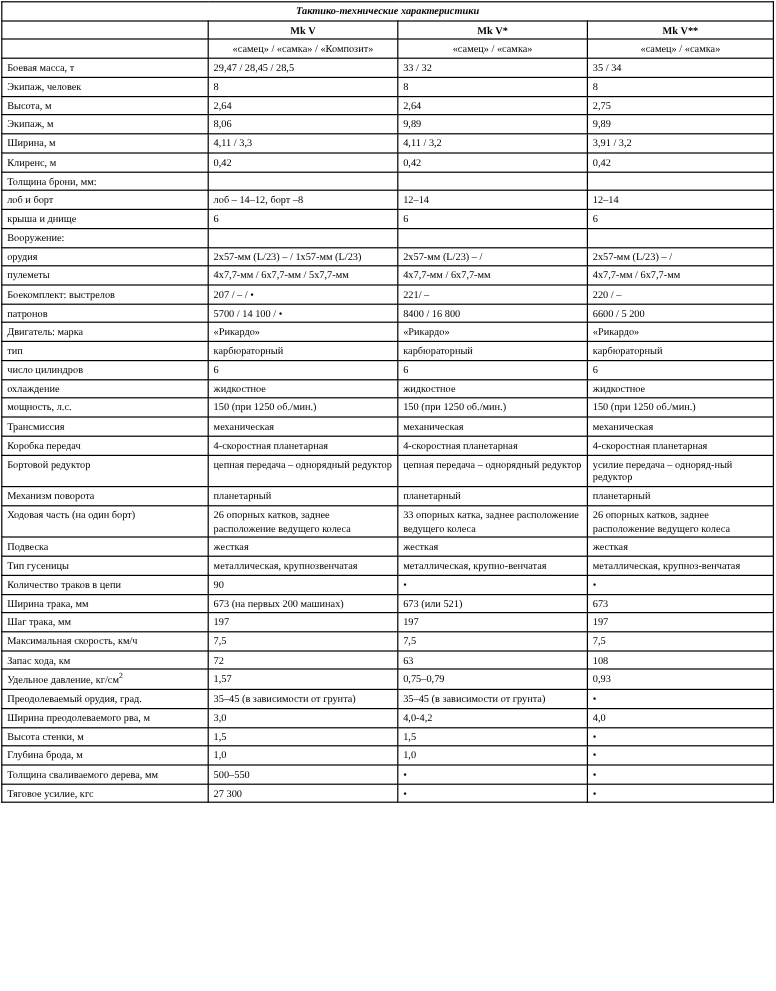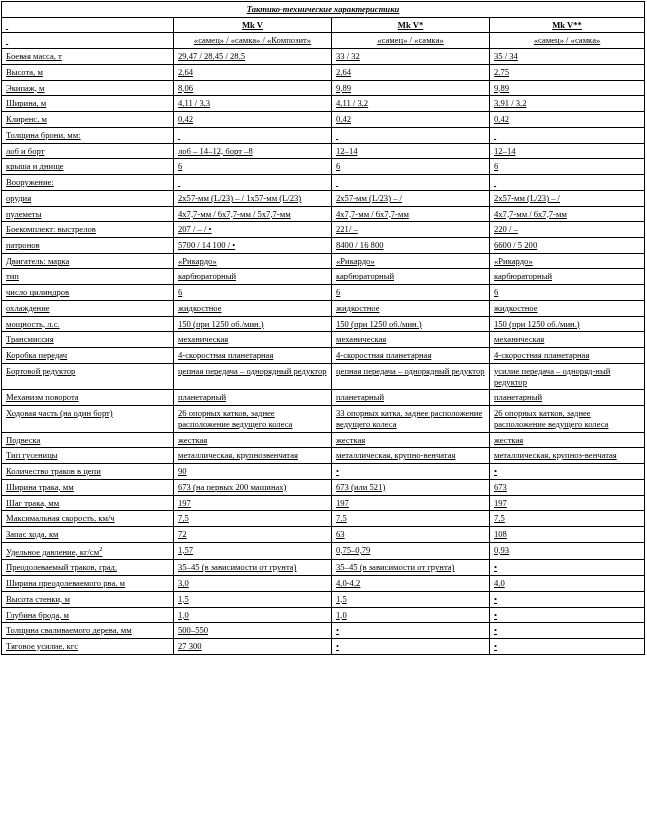--- a/index.html
+++ b/index.html
@@ -17,21 +17,20 @@
     box-sizing: border-box;
     position: relative;
     background: #fff;
     overflow: hidden;
   }
   table.spec {
     border-collapse: collapse;
     width: 516px;
     margin: 1px 1px 0 1px;
     table-layout: fixed;
-    text-decoration: underline;
   }
   table.spec td, table.spec th {
     border: 1px solid #000;
     vertical-align: top;
     padding: 2px 4px 2px 4px;
     font-size: 8.6px;
     line-height: 1.25;
     font-family: "Liberation Serif", serif;
   }
   .title-cell {
@@ -90,20 +89,26 @@
         <td class="sub">«самец» / «самка»</td>
       </tr>
 
       <tr>
         <td class="lbl">Боевая масса, т</td>
         <td>29,47 / 28,45 / 28,5</td>
         <td>33 / 32</td>
         <td>35 / 34</td>
       </tr>
       <tr>
+        <td class="lbl">Экипаж, человек</td>
+        <td>8</td>
+        <td>8</td>
+        <td>8</td>
+      </tr>
+      <tr>
         <td class="lbl">Высота, м</td>
         <td>2,64</td>
         <td>2,64</td>
         <td>2,75</td>
       </tr>
       <tr>
         <td class="lbl">Экипаж, м</td>
         <td>8,06</td>
         <td>9,89</td>
         <td>9,89</td>
@@ -275,21 +280,21 @@
         <td>63</td>
         <td>108</td>
       </tr>
       <tr>
         <td class="lbl"><span>Удельное давление, кг/см</span><span class="sup">2</span></td>
         <td>1,57</td>
         <td>0,75–0,79</td>
         <td>0,93</td>
       </tr>
       <tr>
-        <td class="lbl">Преодолеваемый траков, град.</td>
+        <td class="lbl">Преодолеваемый орудия, град.</td>
         <td>35–45 (в зависимости от грунта)</td>
         <td>35–45 (в зависимости от грунта)</td>
         <td>•</td>
       </tr>
       <tr>
         <td class="lbl">Ширина преодолеваемого рва, м</td>
         <td>3,0</td>
         <td>4,0-4,2</td>
         <td>4,0</td>
       </tr>

